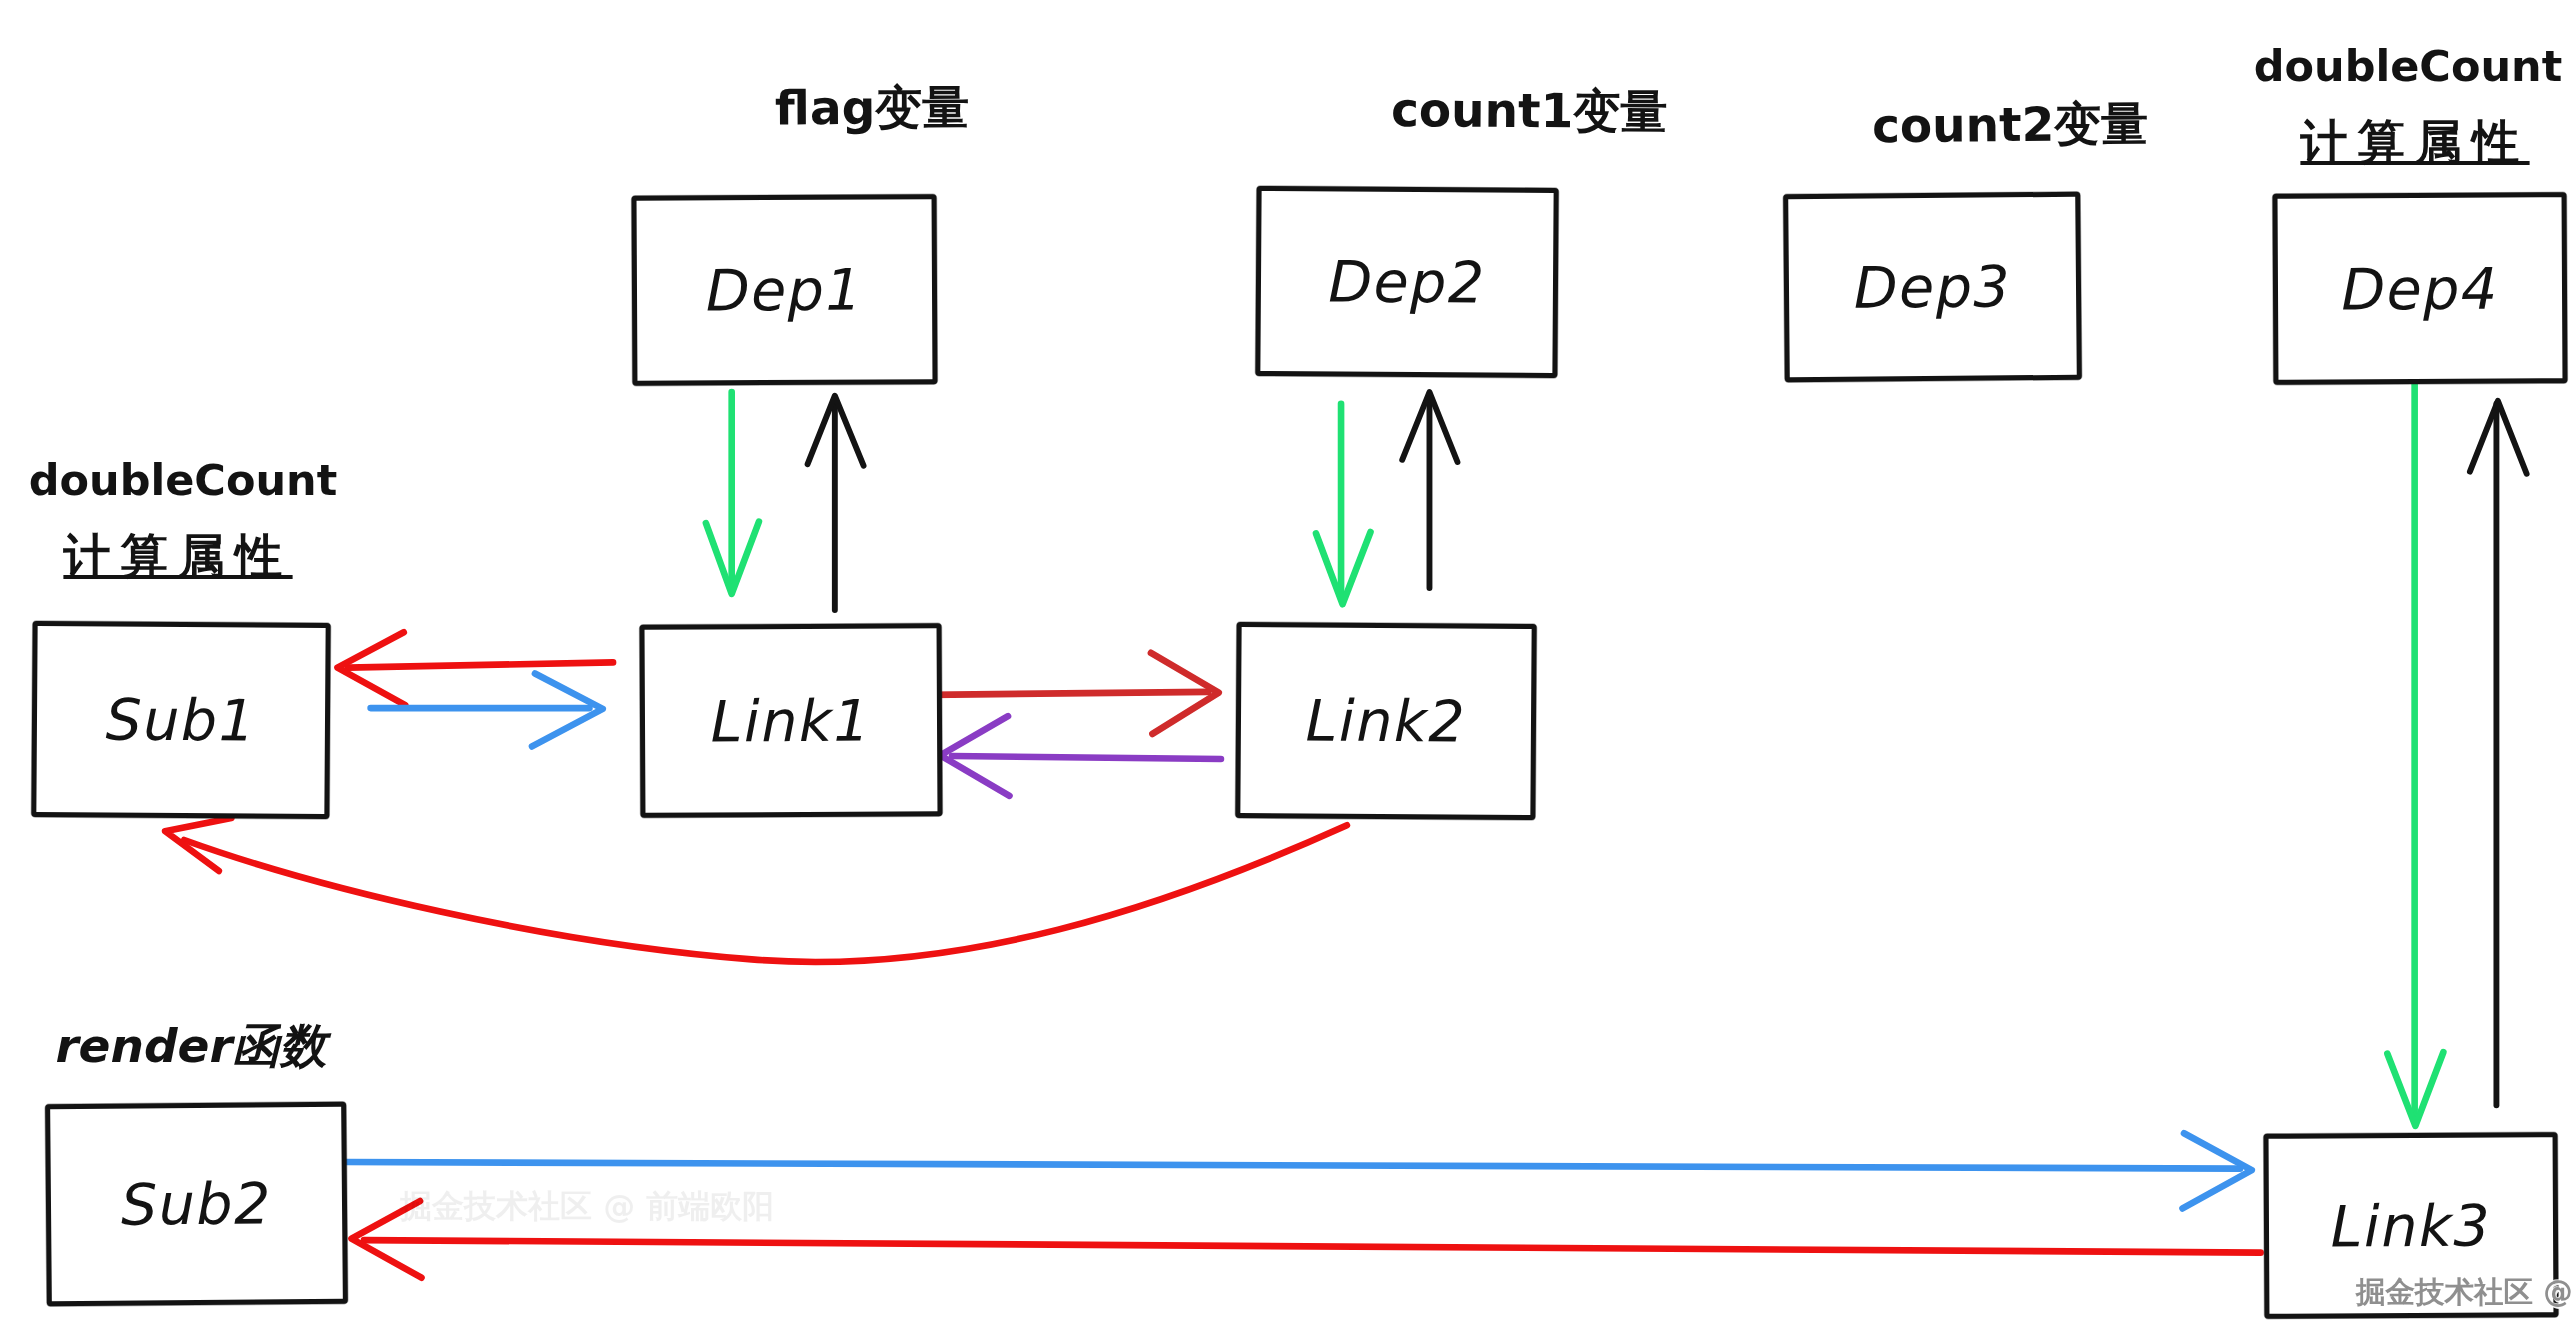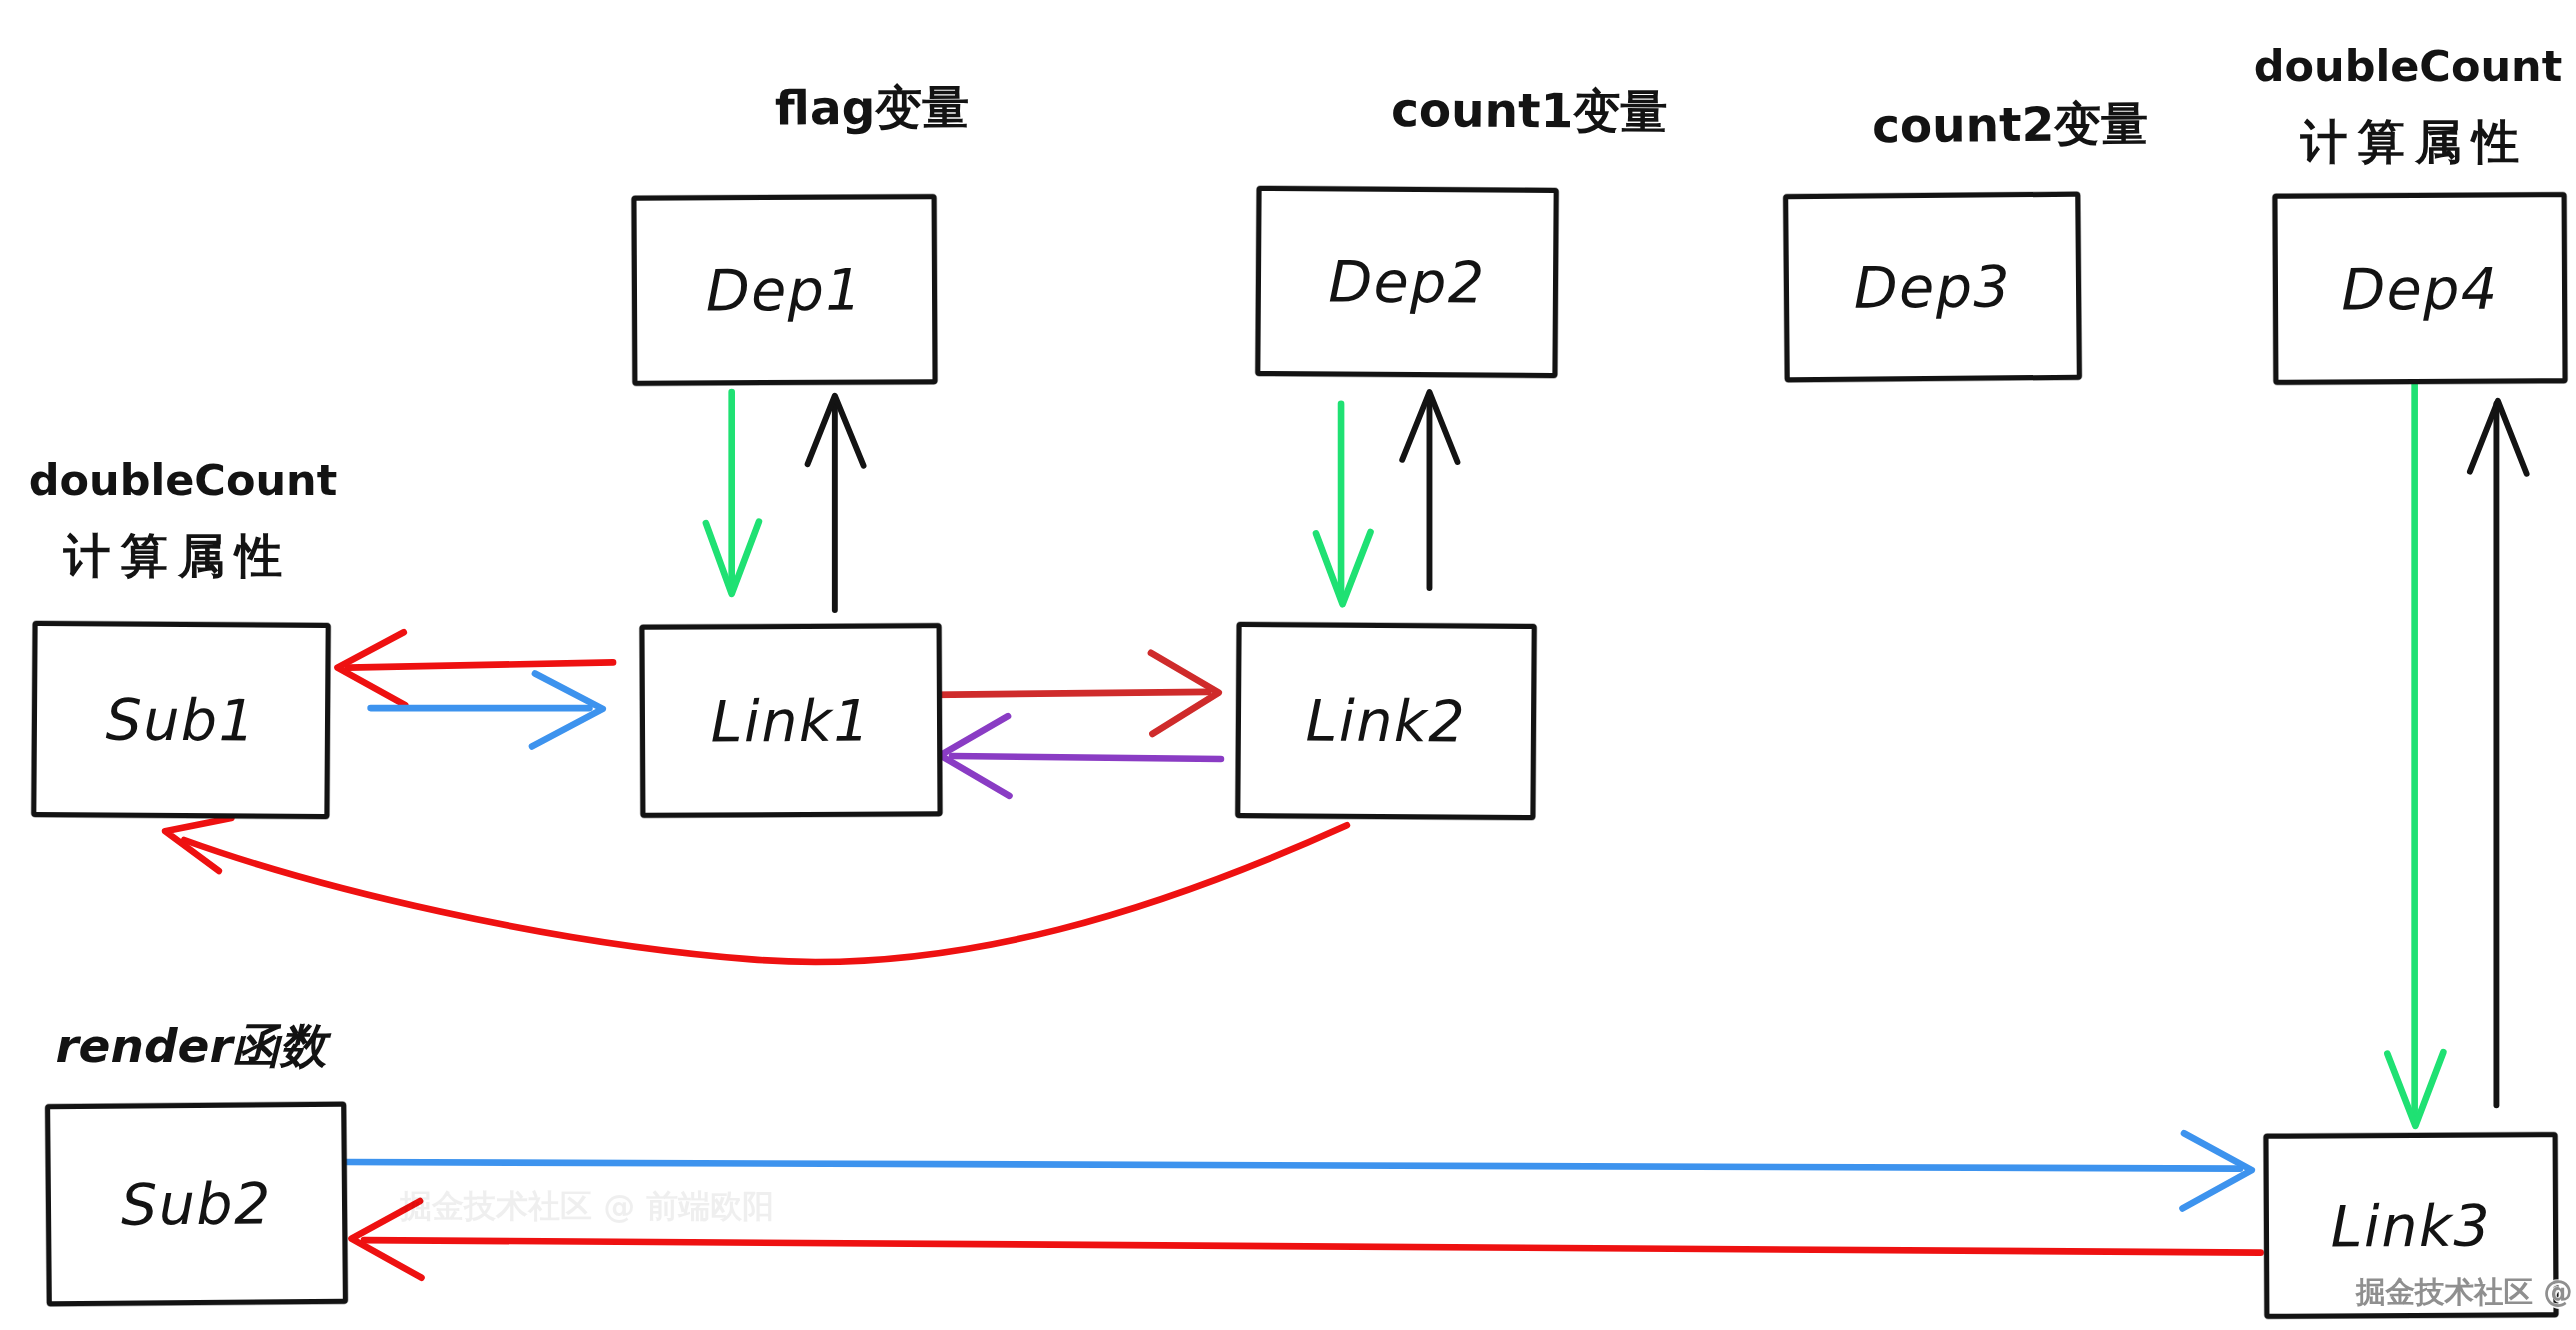--- a/index.html
+++ b/index.html
@@ -11,21 +11,21 @@
     position:absolute; border:5.2px solid #131313; background:#ffffff;
     display:flex; align-items:center; justify-content:center; border-radius:3.7px;
     box-shadow: 0 0 0 0.7px rgba(19,19,19,.35);
   }
   .box-label { font-size:57px; font-style:italic; font-weight:500; letter-spacing:1.5px; }
   .hand {
     position:absolute; transform:translateX(-50%); white-space:nowrap;
     font-weight:600; font-size:47px;
   }
   .hand.small { font-size:43px;text-align:right; }
-  .cjk-wide { letter-spacing:10.3px; }
+  .cjk-wide { letter-spacing:10.3px;text-decoration:underline; }
   .rot-a { transform:rotate(-0.5deg); }
   .rot-b { transform:rotate(0.4deg); }
   .rot-c { transform:rotate(-0.3deg); }
   .arrows { position:absolute; left:0; top:0; }
   .arrows line, .arrows polyline, .arrows path {
     fill:none; stroke-linecap:round; stroke-linejoin:round;
   }
   .w-colored { stroke-width:9px; }
   .w-ink { stroke-width:8px; }
   .watermark {

